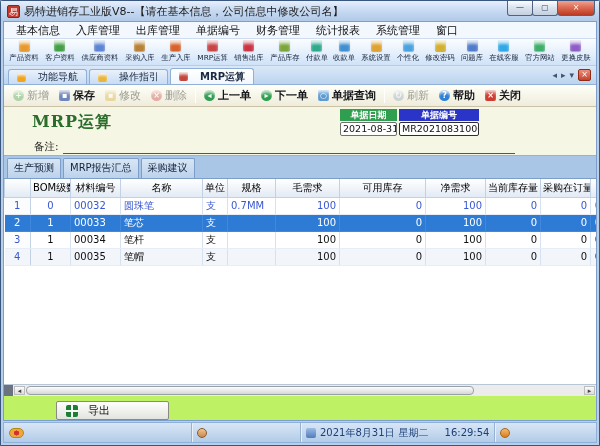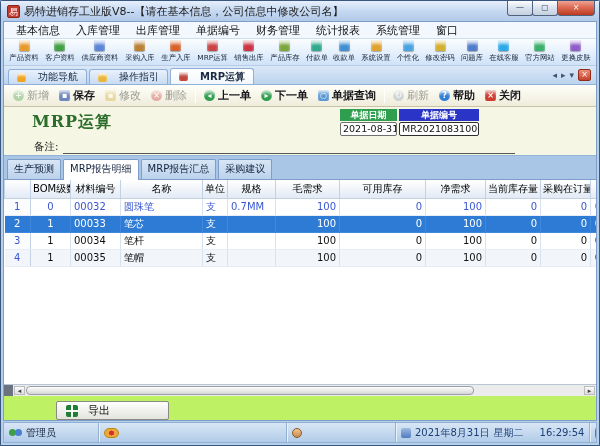--- a/index.html
+++ b/index.html
@@ -267,21 +267,20 @@
       </div>
     </div>
 
     <div class="remarkrow">
       <span>备注:</span>
       <span class="remark-line"></span>
     </div>
 
     <div class="reporttabs">
         <div class="rtab">生产预测</div>
-        <div class="rtab active">MRP报告明细</div>
         <div class="rtab">MRP报告汇总</div>
         <div class="rtab">采购建议</div>
       </div>
 
     <div class="tablewrap">
       <table>
         <colgroup>
             <col style="width: 26px;">
             <col style="width: 40px;">
             <col style="width: 50px;">
@@ -382,24 +381,20 @@
 
     <div class="exportrow">
       <div class="export-btn">
         <span class="excel-ic"></span>
         <span>导出</span>
       </div>
     </div>
   </div>
 
   <div class="statusbar">
-    <div class="seg seg1">
-      <span class="dot2"></span>
-      <span>管理员</span>
-    </div>
     <div class="seg seg2">
       <span class="badge"></span>
     </div>
     <div class="seg seg3">
       <span class="avatar"></span>
     </div>
     <div class="seg seg4">
       <span class="clock-ic"></span>
       <span>2021年8月31日</span>
       <span>星期二</span>

